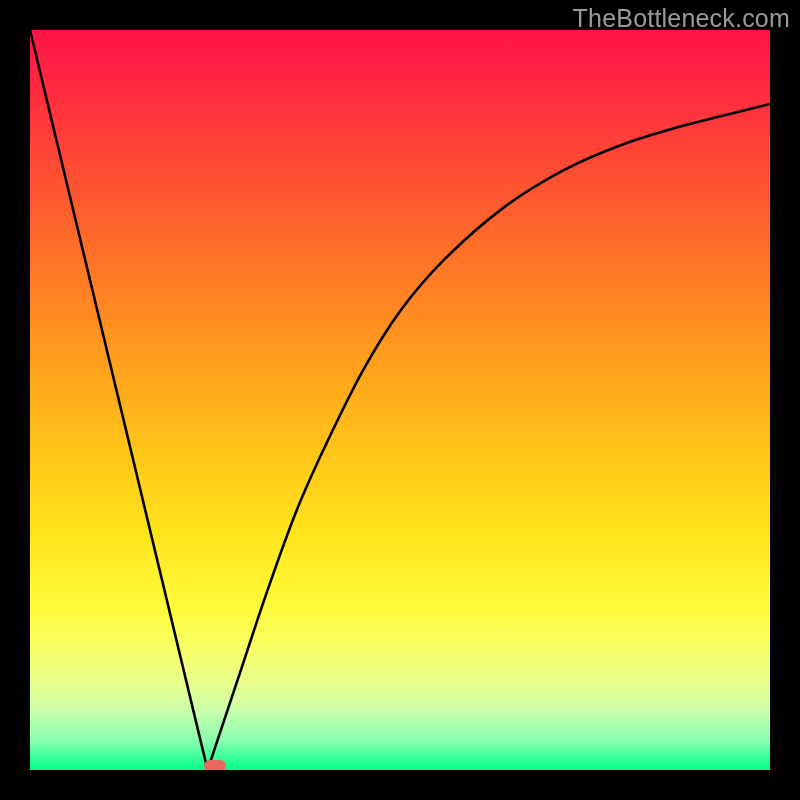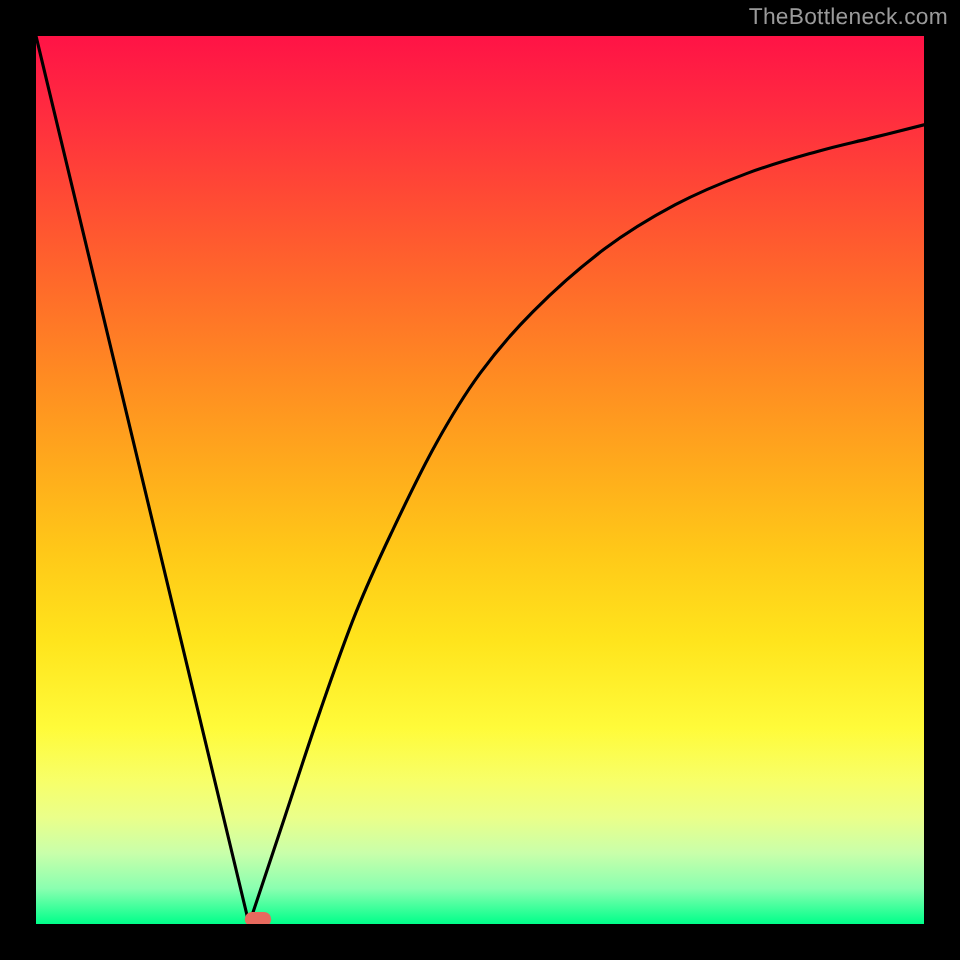--- a/index.html
+++ b/index.html
@@ -54,21 +54,21 @@
   .marker {
     position: absolute;
     background: #e86a5e;
     border-radius: 999px;
   }
   .attribution {
     position: absolute;
     top: 4px;
     right: 10px;
     color: #9a9a9a;
-    font-size: 19px;
+    font-size: 25px;
     font-weight: 400;
     user-select: none;
     letter-spacing: 0.2px;
   }
 </style>
 </head>
 <body>
 
 <div class="chart-wrap">
 

